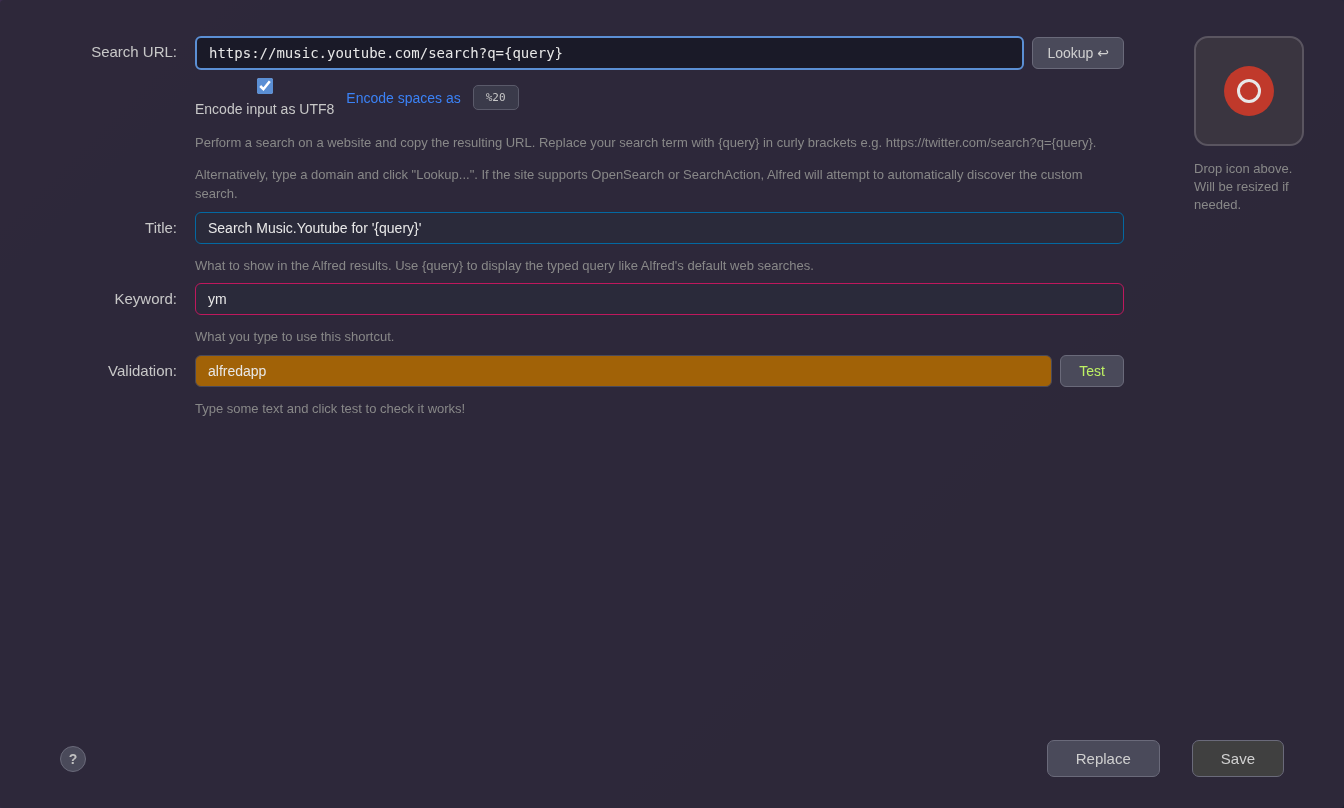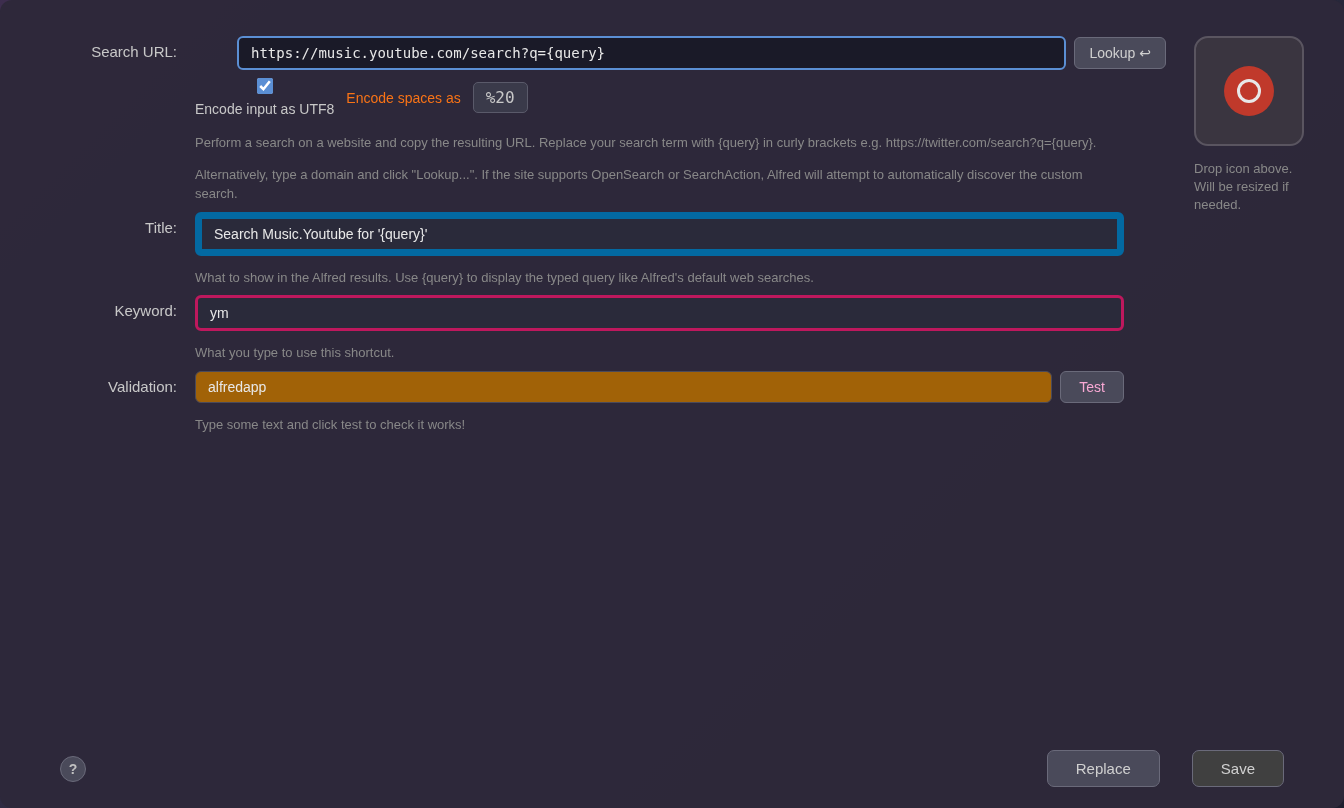--- a/index.html
+++ b/index.html
@@ -17,22 +17,22 @@
       display: flex;
       align-items: center;
       justify-content: center;
       overflow: hidden;
     }
 
     .dialog {
       width: 1344px;
       height: 808px;
       background: rgba(45, 40, 58, 0.97);
-      border-radius: 12px;
-      padding: 36px 60px 21px 60px;
+      border-radius: 4px;
+      padding: 36px 60px 31px 60px;
       display: flex;
       flex-direction: column;
       gap: 12px;
       position: relative;
     }
 
     .form-row {
       display: flex;
       align-items: flex-start;
       margin-bottom: 18px;
@@ -54,21 +54,20 @@
       display: flex;
       flex-direction: column;
       gap: 8px;
     }
 
     .search-url-row {
       display: flex;
       align-items: center;
       gap: 8px;
       width: 100%;
-      margin-left: 42px;
     }
 
     .url-input {
       flex: 1;
       background: #1a1a28;
       border: 2px solid #5b8fd4;
       border-radius: 6px;
       padding: 7px 12px;
       color: #e8e8e8;
       font-size: 14px;
@@ -107,54 +106,54 @@
 
     .checkbox-input {
       width: 16px;
       height: 16px;
       accent-color: #5b8fd4;
       cursor: pointer;
     }
 
     .encode-spaces-label {
       font-size: 14px;
-      color: #f97316;
+      color: #3b82f6;
     }
 
     .encode-spaces-value {
       background: #3a3a4a;
       border: 1px solid #5a5a6a;
       border-radius: 5px;
       padding: 5px 12px;
       color: #c8c8c8;
-      font-size: 16px;
+      font-size: 11px;
       font-family: 'Menlo', 'Monaco', monospace;
     }
 
     .description-text {
       font-size: 13px;
       color: #888;
       line-height: 1.5;
       margin-top: 4px;
     }
 
     .title-input {
       background: #2a2a3a;
-      border: 7px solid #0369a1;
+      border: 1px solid #0369a1;
       border-radius: 6px;
       padding: 7px 12px;
       color: #e8e8e8;
       font-size: 14px;
       width: 100%;
       outline: none;
     }
 
     .keyword-input {
       background: #2a2a3a;
-      border: 3px solid #be185d;
+      border: 1px solid #be185d;
       border-radius: 6px;
       padding: 7px 12px;
       color: #e8e8e8;
       font-size: 14px;
       width: 100%;
       outline: none;
     }
 
     .validation-row-inner {
       display: flex;
@@ -172,21 +171,21 @@
       color: #e8e8e8;
       font-size: 14px;
       outline: none;
     }
 
     .test-btn {
       background: #4a4a5a;
       border: 1px solid #6a6a7a;
       border-radius: 6px;
       padding: 7px 18px;
-      color: #f9a8d4;
+      color: #bef264;
       font-size: 14px;
       cursor: pointer;
       flex-shrink: 0;
     }
 
     .icon-drop-area {
       position: absolute;
       top: 36px;
       right: 40px;
       width: 110px;

